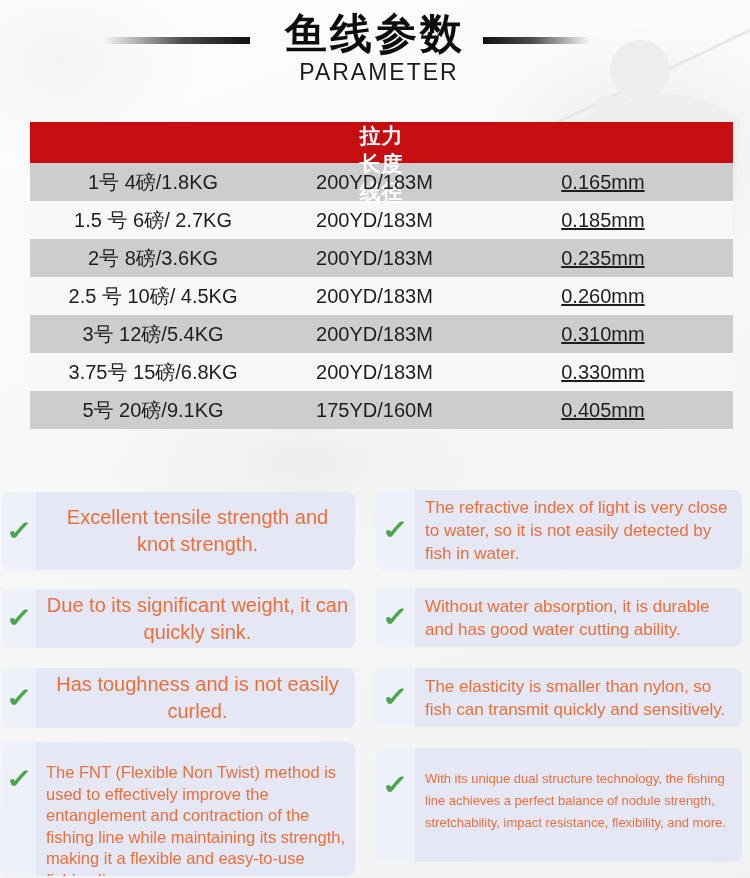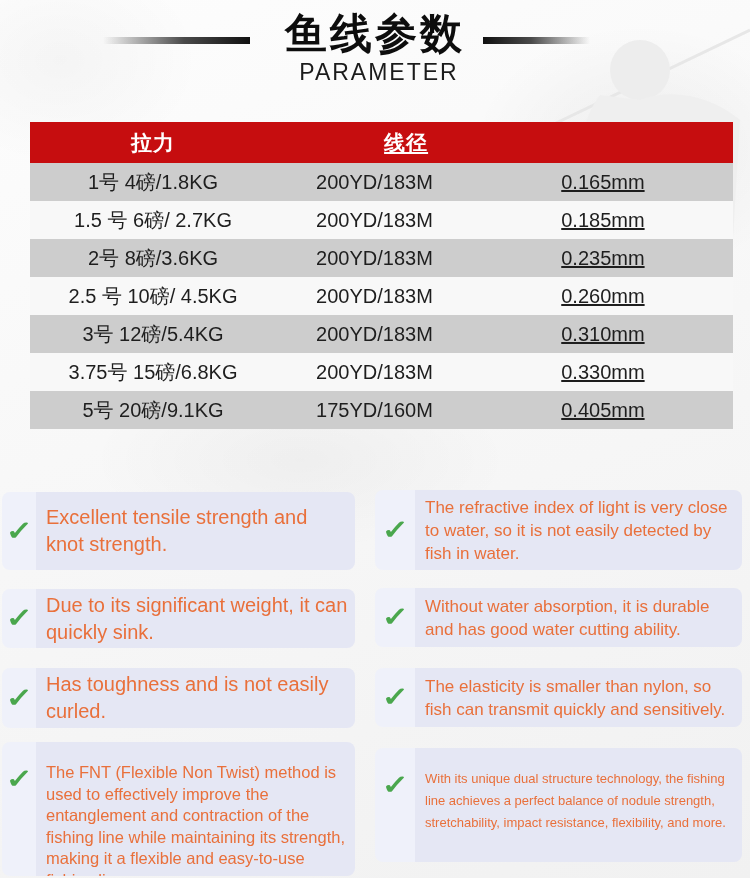--- a/index.html
+++ b/index.html
@@ -22,33 +22,33 @@
   .title-wrap { position:absolute; top:10px; left:0; width:100%; text-align:center; }
   .title-cn { font-size:42px; font-weight:800; color:#0d0d0d; letter-spacing:3px; line-height:1.15; }
   .title-en { font-size:23px; font-weight:500; color:#1b1b1b; letter-spacing:2px; margin-top:1px;margin-left:8px; }
   .deco { position:absolute; height:7px; top:37px; }
   .deco-left  { left:103px; width:147px; background:linear-gradient(to right, rgba(150,150,150,0), #4a4a4a 55%, #111111); }
   .deco-right { left:483px; width:107px; background:linear-gradient(to left,  rgba(150,150,150,0), #4a4a4a 55%, #111111); }
 
   
   .spec-table { position:absolute; left:30px; top:122px; width:703px; }
   .tr { display:flex; align-items:center; text-align:center; }
-  .tr.head { height:41px; background:#c60d0f; color:#ffffff; font-weight:bold; font-size:21px; letter-spacing:1px; }
+  .tr.head { height:41px; background:#c60d0f; color:#ffffff; font-weight:bold; font-size:21px; letter-spacing:1px;flex-direction:column; }
   .tr.body { height:38px; font-size:20px; color:#1e1e1e;text-align:center; }
   .tr.odd  { background:#cdcdcd; }
   .tr.even { background:#f8f8f8; }
   .c1 { width:35%; } .c2 { width:28%; } .c3 { width:37%;text-decoration:underline; }
 
   
   .feature { position:absolute; display:flex; border-radius:8px; overflow:hidden; }
   .check-col { flex:0 0 34px; background:#eff1fa; display:flex; justify-content:center; align-items:center; }
   .feature.rightcol .check-col { flex:0 0 40px; }
   .check { color:#4aa74d; font-size:27px; font-weight:bold; transform:scaleX(1.2); line-height:1; }
   .text-col { flex:1; background:#e5e7f4; display:flex; align-items:center; padding:4px 6px 4px 10px; color:#e9703b; }
-  .fs-l  { font-size:20px;   line-height:27px; }
+  .fs-l  { font-size:20px;   line-height:27px;text-align:center; }
   .fs-r  { font-size:17px;   line-height:23px; }
   .fs-l4 { font-size:16.5px; line-height:21.5px; }
   .fs-r4 { font-size:13px; line-height:22px; }
   .top-align .check-col { align-items:flex-start; padding-top:24px; }
   .top-align .text-col  { align-items:flex-start; padding-top:20px; }
 </style>
 </head>
 <body>
 
 <div class="page">
@@ -63,20 +63,21 @@
   <div class="deco deco-left"></div>
   <div class="deco deco-right"></div>
   <div class="title-wrap">
     <div class="title-cn">鱼线参数</div>
     <div class="title-en">PARAMETER</div>
   </div>
 
   <div class="spec-table">
     <div class="tr head">
       <div class="c1">拉力</div>
+      <div class="c2">长度</div>
       <div class="c3">线径</div>
     </div>
     <div class="tr body odd">
       <div class="c1">1号 4磅/1.8KG</div>
       <div class="c2">200YD/183M</div>
       <div class="c3">0.165mm</div>
     </div>
     <div class="tr body even">
       <div class="c1">1.5 号 6磅/ 2.7KG</div>
       <div class="c2">200YD/183M</div>

